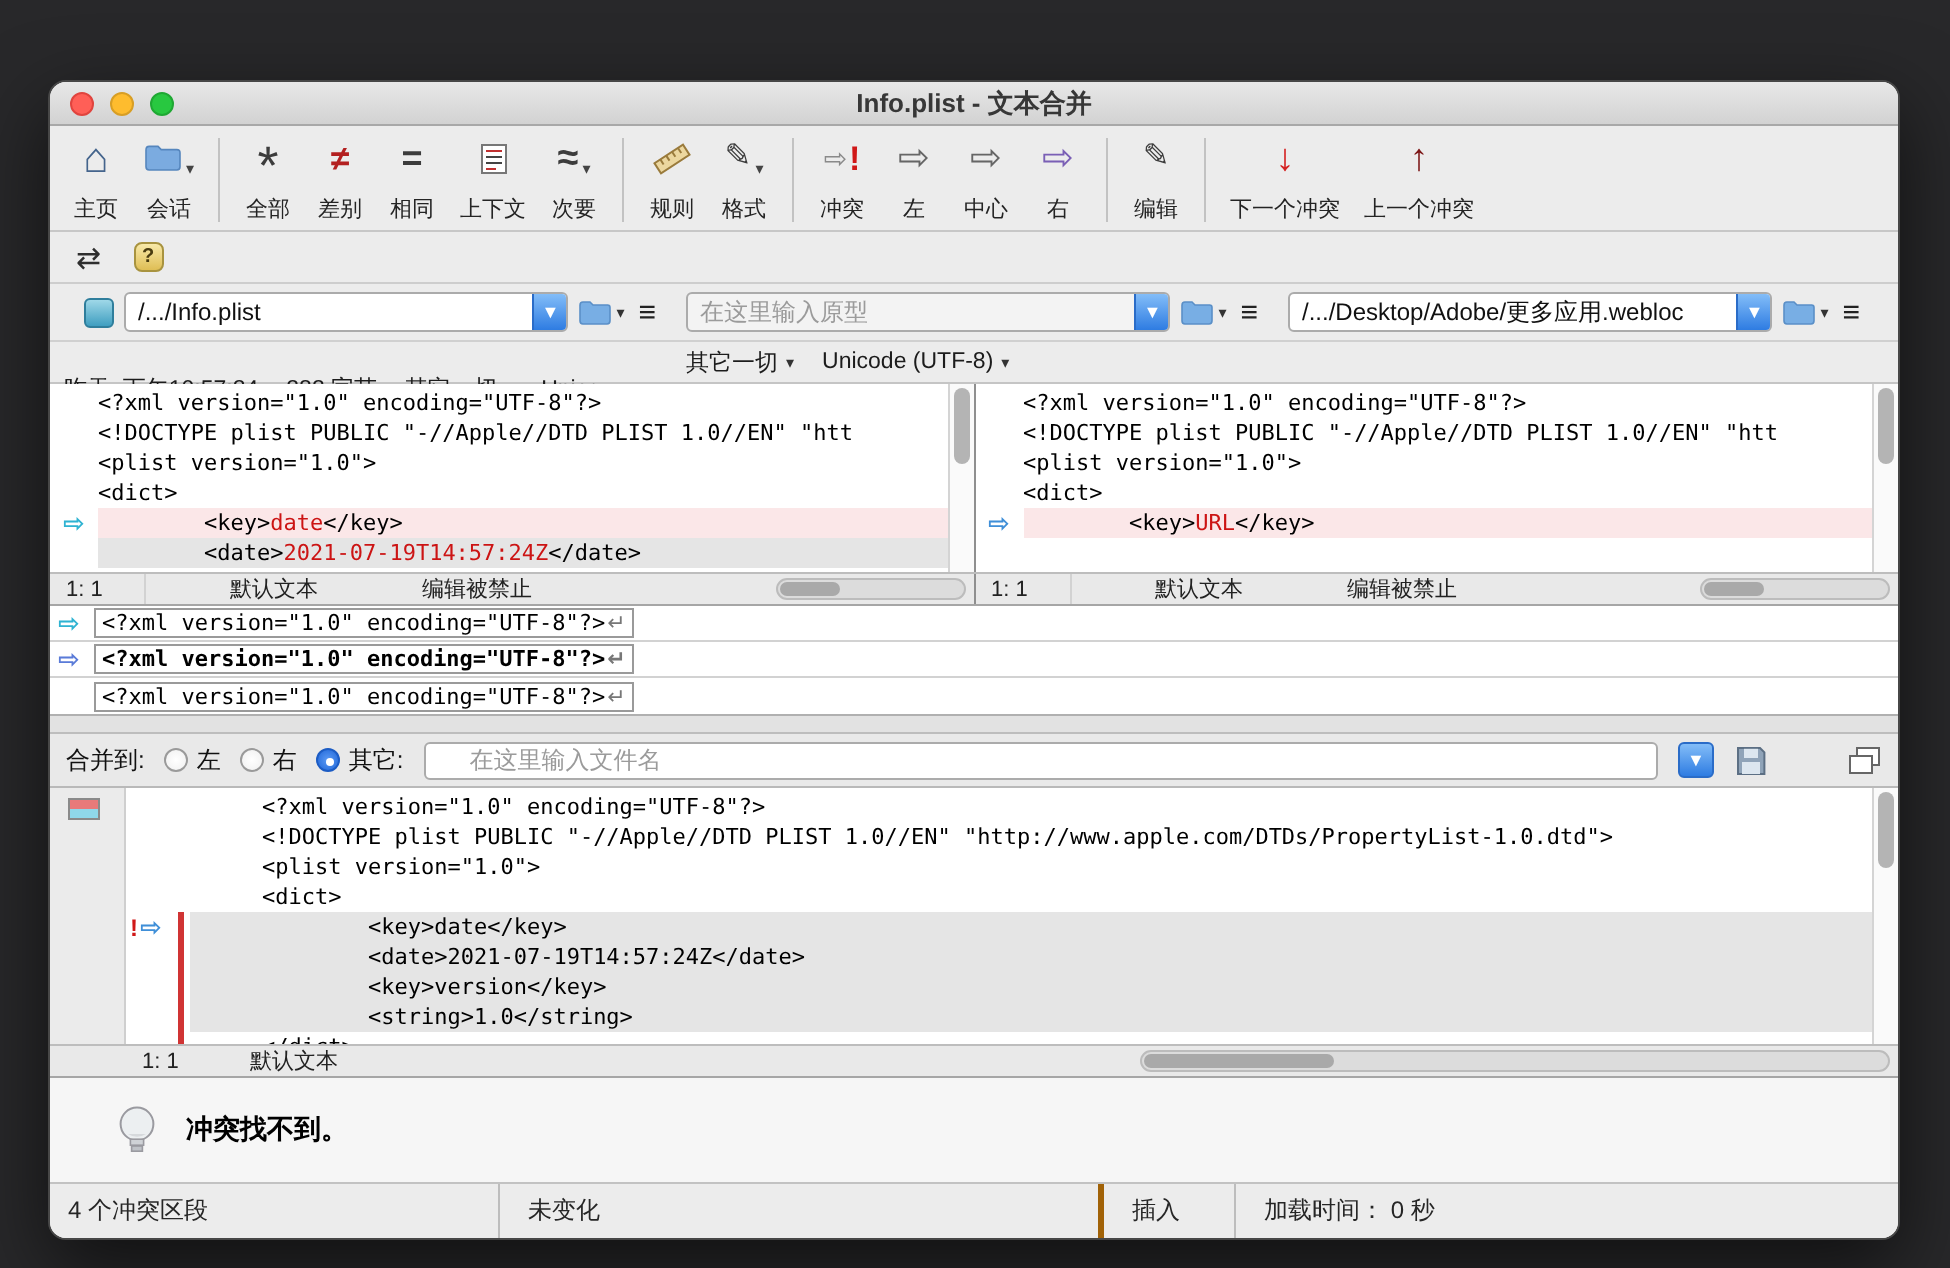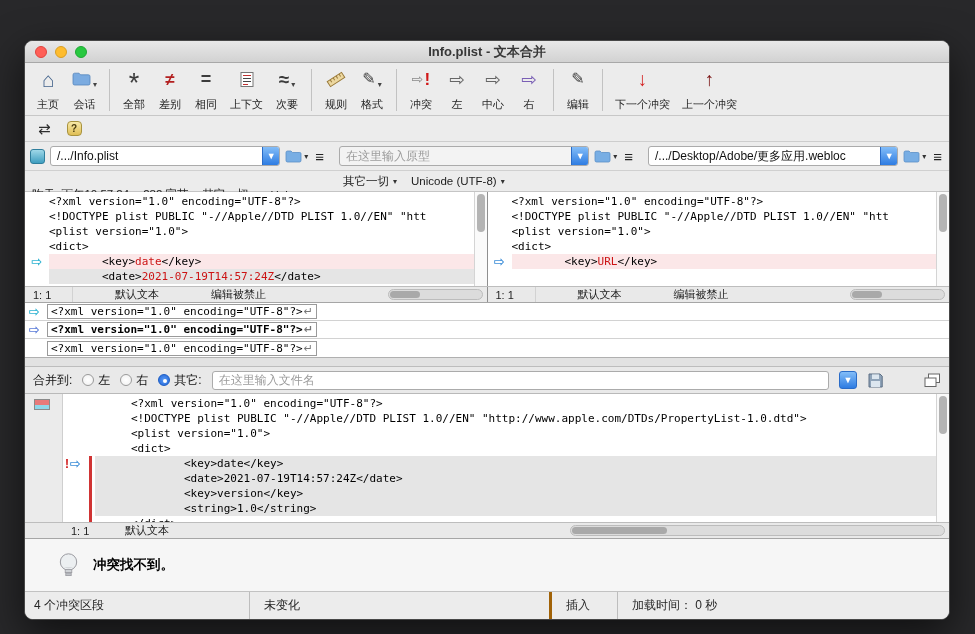--- a/index.html
+++ b/index.html
@@ -31,21 +31,21 @@
 .ic-arrow{color:#666;font-size:19px;}
 .ic-arrow.purple{color:#7a5fb5;}
 .ic-pen{font-size:16px;}
 .ic-next{color:#d42222;font-weight:bold;font-size:19px;}
 .ic-prev{color:#7c1616;font-weight:bold;font-size:19px;}
 
 .minibar{height:26px;flex:none;border-bottom:1px solid #cdcdcd;display:flex;align-items:center;gap:16px;padding-left:13px;background:#ececec;}
 .mini-icon{font-size:15px;color:#2e2e2e;}
 .help-badge{width:15px;height:15px;border-radius:4px;background:linear-gradient(#f8e9a8,#dfbe55);border:1px solid #a8933f;font-size:10px;font-weight:bold;color:#4a3c10;display:flex;align-items:center;justify-content:center;}
 
-.filebar{height:29px;flex:none;display:flex;align-items:center;padding:0 5px;gap:13px;border-bottom:1px solid #d0d0d0;background:#ececec;}
+.filebar{height:29px;flex:none;display:flex;align-items:center;padding:0 17px;gap:13px;border-bottom:1px solid #d0d0d0;background:#ececec;}
 .fgroup{display:flex;align-items:center;gap:5px;flex:1;min-width:0;}
 .doc-badge{width:15px;height:15px;border-radius:3px;background:linear-gradient(#9fd8e8,#3f9ec0);border:1px solid #2f7e9c;flex:none;}
 .combo{flex:1;display:flex;align-items:stretch;height:20px;background:#fff;border:1px solid #ababab;border-radius:3px;overflow:hidden;min-width:0;}
 .combo.empty{background:#f3f3f3;}
 .cval{flex:1;font-size:12px;color:#111;padding:0 6px;display:flex;align-items:center;white-space:nowrap;overflow:hidden;}
 .cval.placeholder{color:#9b9b9b;}
 .cbtn{width:17px;flex:none;background:linear-gradient(#83bdf8,#2e7ce2);border-left:1px solid #2a6cc8;display:flex;align-items:center;justify-content:center;color:#fff;font-size:9px;}
 .folder-btn{display:flex;align-items:center;gap:2px;flex:none;}
 .folder-caret{font-size:8px;color:#333;}
 .menu-btn{font-size:15px;color:#222;flex:none;padding:0 2px;}
@@ -94,21 +94,21 @@
 .lrow.bold .lbox{font-weight:bold;}
 .ret{color:#777;margin-left:1px;font-family:"DejaVu Sans",sans-serif;}
 .splitter{height:9px;flex:none;background:#e2e2e2;border-bottom:1px solid #bdbdbd;}
 
 .mergebar{height:27px;flex:none;display:flex;align-items:center;background:#e9e9e9;border-bottom:1px solid #b9b9b9;padding:0 8px;font-size:12px;color:#111;gap:10px;}
 .mb-label{font-weight:normal;}
 .mradio{display:flex;align-items:center;gap:4px;}
 .rb{width:12px;height:12px;border-radius:50%;background:radial-gradient(#fff,#efefef);border:1px solid #9a9a9a;position:relative;flex:none;}
 .rb.checked{background:radial-gradient(#5c9bf5,#1f66d8);border-color:#1c5cc4;}
 .rb.checked::after{content:"";position:absolute;left:3.5px;top:3.5px;width:4px;height:4px;background:#fff;border-radius:50%;}
-.mb-input{flex:1;height:19px;border:1px solid #ababab;border-radius:3px;font-size:12px;padding:0 6px;font-family:"Liberation Sans",sans-serif;color:#111;background:#fff;min-width:0;}
+.mb-input{flex:1;height:19px;border:1px solid #ababab;border-radius:3px;font-size:12px;padding:0 22px;font-family:"Liberation Sans",sans-serif;color:#111;background:#fff;min-width:0;}
 .mb-input::placeholder{color:#9b9b9b;}
 .mb-cbtn{width:18px;height:18px;border-radius:3px;background:linear-gradient(#83bdf8,#2e7ce2);border:1px solid #2a6cc8;color:#fff;font-size:9px;display:flex;align-items:center;justify-content:center;flex:none;}
 .icon-btn{display:flex;align-items:center;justify-content:center;flex:none;}
 .mb-gap{width:20px;flex:none;}
 
 .merged{flex:1;min-height:0;display:flex;background:#fff;}
 .m-over{width:38px;flex:none;background:#ebebeb;border-right:1px solid #cfcfcf;position:relative;}
 .m-flag{position:absolute;left:9px;top:5px;width:16px;height:11px;border:1px solid #8a8a8a;background:linear-gradient(#e87a7a 0 50%,#8fd8ea 50% 100%);}
 .m-gutter{width:32px;flex:none;position:relative;padding-top:2px;}
 .m-gutter .grow{justify-content:flex-start;padding-left:2px;gap:1px;}

